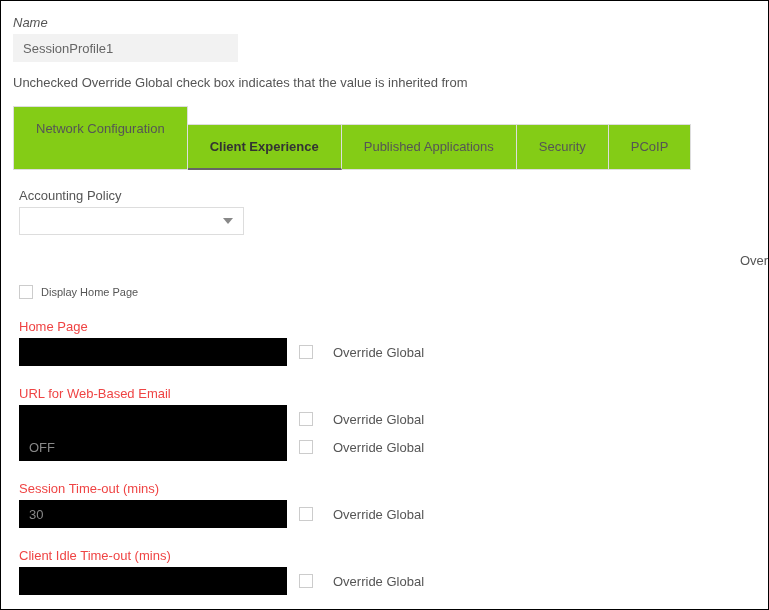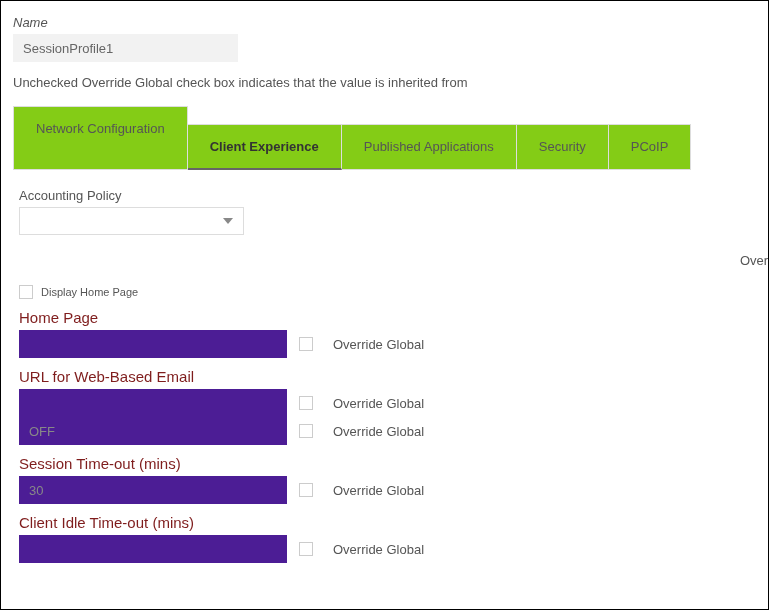--- a/index.html
+++ b/index.html
@@ -14,23 +14,23 @@
     .tab.active { font-weight: bold; border-bottom: 2px solid #666; color: #333; }
     .panel { padding: 18px 6px 0 6px; }
     .policy-label { font-size: 13px; color: #555; margin-bottom: 4px; }
     .select-box { width: 225px; height: 28px; border: 1px solid #ddd; background: #fff; display: flex; align-items: center; justify-content: flex-end; padding-right: 10px; color: #888; cursor: pointer; }
     .chev { width: 0; height: 0; border-left: 5px solid transparent; border-right: 5px solid transparent; border-top: 6px solid #888; }
     .override-header { text-align: center; font-size: 13px; color: #555; margin: 20px 0 14px 0; width: 460px; margin-left: 400px; position: absolute; left: 0; top: 232px; width: 769px; text-align: center; }
     .panel-inner { margin-top: 50px; }
     .row { display: flex; align-items: center; margin-bottom: 6px; }
     .check { width: 14px; height: 14px; border: 1px solid #ccc; background: #fff; margin-right: 8px; cursor: pointer; flex-shrink: 0; }
     .lbl { font-size: 11px; color: #555; }
-    .field-label { font-size: 15px; color: #7f1d1d; margin-top: 10px; margin-bottom: 4px; }
+    .field-label { font-size: 13px; color: #ef4444; margin-top: 20px; margin-bottom: 4px; }
     .field-row { display: flex; align-items: center; gap: 12px; }
-    .text-field { width: 268px; height: 28px; background: #4c1d95; border: none; padding: 0 10px; font-size: 13px; color: #888; }
+    .text-field { width: 268px; height: 28px; background: #000000; border: none; padding: 0 10px; font-size: 13px; color: #888; }
     .override-lbl { font-size: 13px; color: #555; }
   </style>
 </head>
 <body>
 <div class="frame">
 
 
 
   <div class="name-label">Name</div>
   <input class="name-input" value="SessionProfile1" style="">

